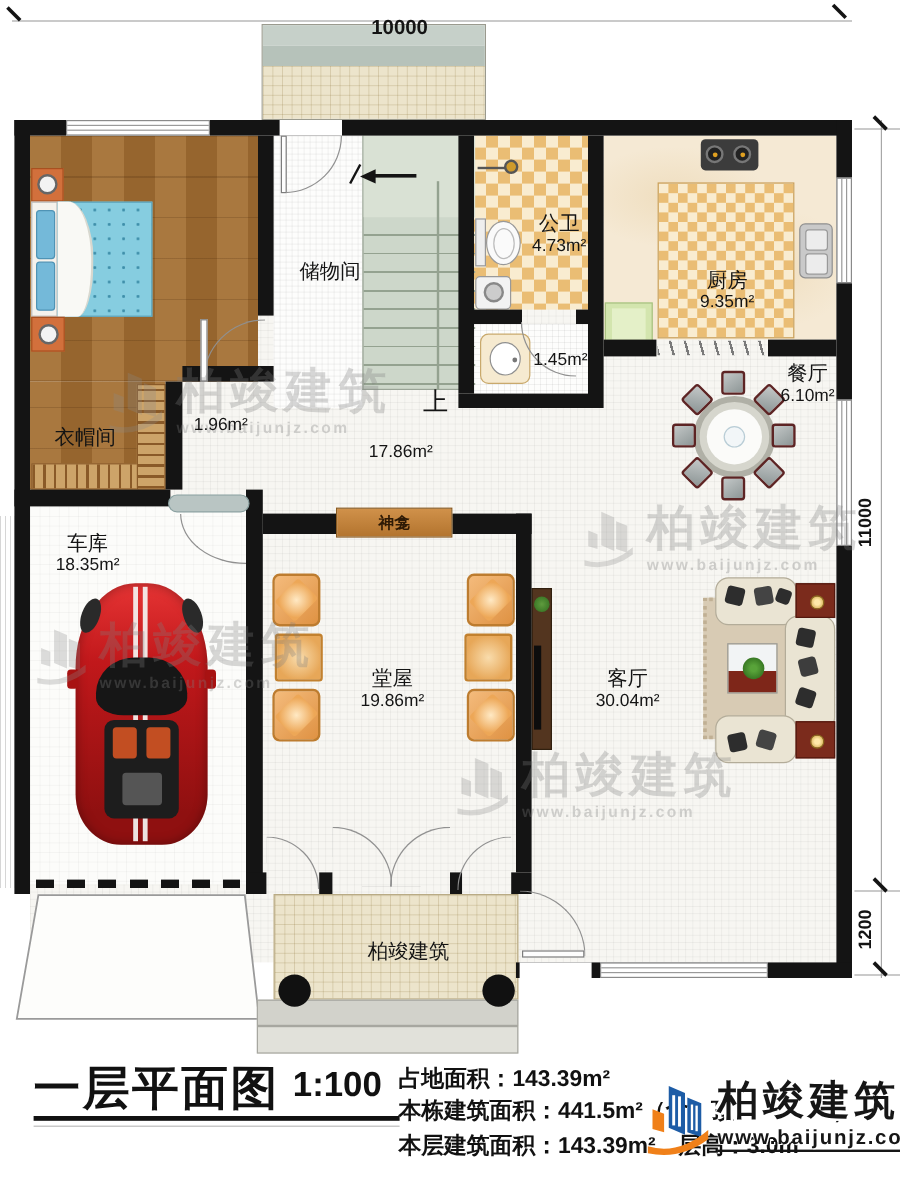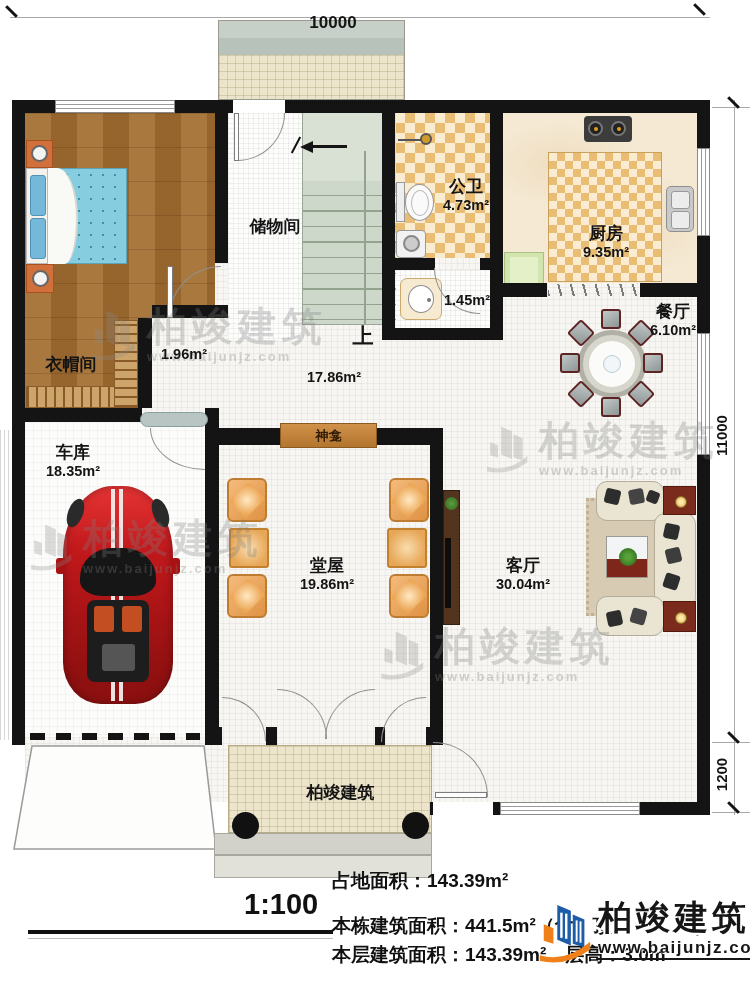--- a/index.html
+++ b/index.html
@@ -43,21 +43,21 @@
     background-size:8px 8px;z-index:2;}
   .porch-tile{background-color:#ece4cb;
     background-image:linear-gradient(rgba(140,115,55,.22) 1px,transparent 1px),
                      linear-gradient(90deg,rgba(140,115,55,.22) 1px,transparent 1px);
     background-size:8px 8px;z-index:1;border:1px solid #b9ab85;box-sizing:border-box;}
   .kitchen-floor{background:
      radial-gradient(110px 60px at 30% 30%,rgba(225,195,140,.30),transparent 70%),
      radial-gradient(90px 70px at 75% 65%,rgba(225,195,140,.25),transparent 70%),
      #f5e9d4;z-index:2;}
   
-  .rlabel{position:absolute;text-align:center;font-weight:bold;color:#141414;z-index:8;line-height:1.18;}
+  .rlabel{position:absolute;text-align:center;font-weight:normal;color:#141414;z-index:8;line-height:1.18;}
   .rname{font-size:17px;} .rarea{font-size:14.5px;}
   
   .dimline{position:absolute;background:#a8a8a8;z-index:8;}
   .tick{position:absolute;width:15px;height:3px;background:#141414;transform:rotate(45deg);z-index:8;}
   .dimtext{position:absolute;font-weight:bold;font-size:17px;color:#141414;text-align:center;z-index:8;}
   .dimtext-v{transform:rotate(-90deg);font-size:15px;}
   
   .tchair{position:absolute;width:40px;height:44px;z-index:3;box-sizing:border-box;
     background:linear-gradient(135deg,#f4bb7c,#df9243);border:2px solid #bd7c2f;border-radius:6px;}
   .tchair::after{content:"";position:absolute;inset:6px;background:radial-gradient(circle,#ffe9c4 0%,#eda757 80%);
@@ -394,24 +394,25 @@
         <polygon points="38,14 50,19 50,48 38,44" fill="#8a8a8a"></polygon>
       <polygon points="8,24 18,28 18,44 8,41" fill="#8a8a8a"></polygon>
         <path d="M4 56 Q30 64 56 42 L56 50 Q32 68 4 62 Z" fill="#8a8a8a"></path>
     </svg>
     <div>
         <div class="wm-name">柏竣建筑</div>
         <div class="wm-url">www.baijunjz.com</div>
       </div>
   </div>
 
+  <div class="tb-title" style="left:28px;top:880px;">一层平面图</div>
   <div class="abs" style="left:28px;top:930px;width:305px;height:4px;background:#111;z-index:9;"></div>
   <div class="abs" style="left:28px;top:938px;width:305px;height:1px;background:#bbb;z-index:9;"></div>
   <div class="tb-scale" style="left:244px;top:888px;">1:100</div>
-  <div class="tb-line" style="left:332px;top:868px;">占地面积：143.39m²</div>
+  <div class="tb-line" style="left:332px;top:886px;">占地面积：143.39m²</div>
   <div class="tb-line" style="left:332px;top:913px;">本栋建筑面积：441.5m²（含　顶　　　　²）</div>
   <div class="tb-line" style="left:332px;top:942px;">本层建筑面积：143.39m²　层高：3.0m</div>
 
   <div class="logo" style="left:536px;top:900px;">
     <svg width="60" height="66" viewBox="0 0 62 66">
       <polygon points="22,4 36,10 36,46 22,40" fill="#1d5ca6"></polygon>
       <rect x="25" y="12" width="2.5" height="26" fill="#fff"></rect>
         <rect x="30" y="13" width="2.5" height="26" fill="#fff"></rect>
       <polygon points="38,14 50,19 50,48 38,44" fill="#1d5ca6"></polygon>
       <rect x="41" y="20" width="2" height="22" fill="#fff"></rect>

